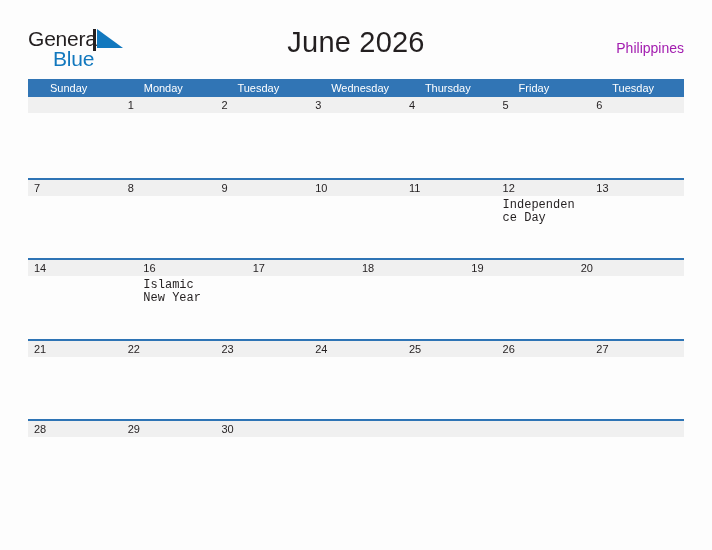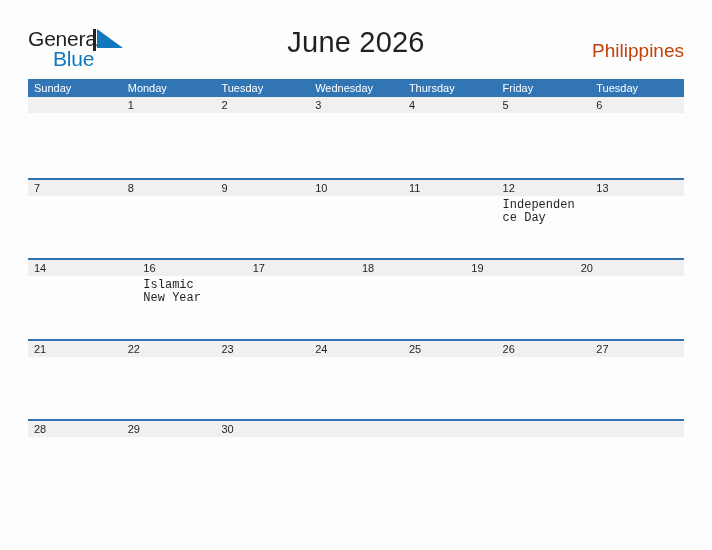--- a/index.html
+++ b/index.html
@@ -75,22 +75,22 @@
     font-size: 29px;
     color: #231f20;
     font-family: "Liberation Sans", sans-serif;
     letter-spacing: 0.2px;
   }
 
   .country {
     position: absolute;
     right: 0;
     top: 14px;
-    font-size: 19px;
-    color: #c2410c;
+    font-size: 14px;
+    color: #a21caf;
     text-align: right;
     font-family: "Liberation Sans", sans-serif;
   }
 
   
   .calendar {
     position: absolute;
     left: 28px;
     top: 79px;
     width: 656px;
@@ -98,21 +98,21 @@
 
   .dow-row {
     display: flex;
     background: #3175b5;
     height: 18px;
   }
   .dow-cell {
     flex: 1 1 0;
     font-size: 11px;
     color: #ffffff;
-    padding-left: 6px;
+    padding-left: 22px;
     box-sizing: border-box;
     line-height: 18px;
     font-family: "Liberation Sans", sans-serif;
     white-space: nowrap;
     overflow: hidden;
   }
 
   .week {
     position: relative;
     height: 80.5px;

